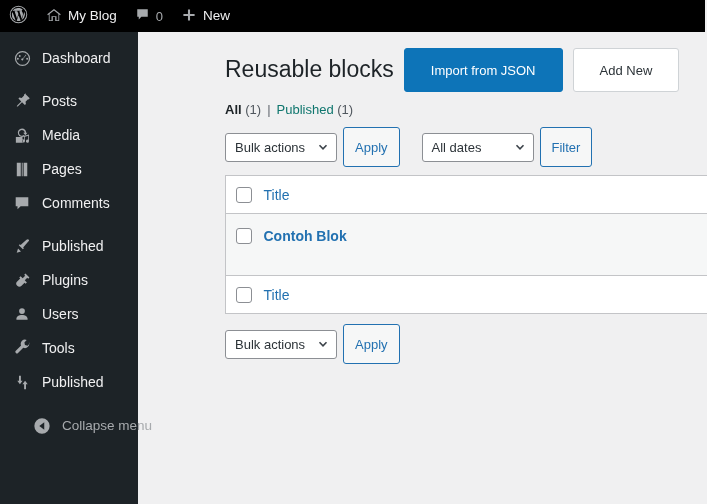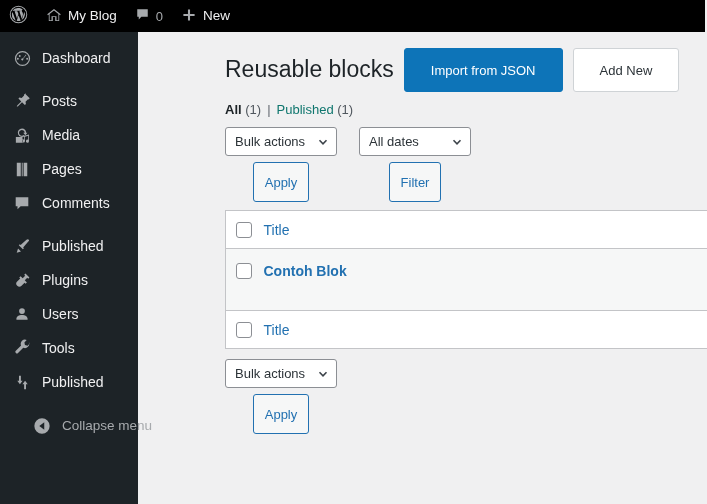--- a/index.html
+++ b/index.html
@@ -119,21 +119,21 @@
   ul.subsubsub a.current { color: #1d2327; font-weight: 600; }
   ul.subsubsub .cnt { color: #50575e; font-weight: 400; }
   ul.subsubsub .divider { color: #646970; margin: 0 6px; }
 
   
   .tablenav {
     display: flex; align-items: center;
     gap: 6px;
     margin: 10px 0 8px 0;
   }
-  .tablenav .group { display: flex; align-items: center; gap: 6px; flex-direction: column; }
+  .tablenav .group { display: flex; align-items: center; gap: 6px; }
   .tablenav .spacer { width: 10px; }
   .sel {
     position: relative;
     display: inline-flex; align-items: center;
     height: 29px;
     min-width: 112px;
     padding: 0 26px 0 9px;
     background: #fff;
     border: 1px solid #8c8f94;
     border-radius: 3px;

